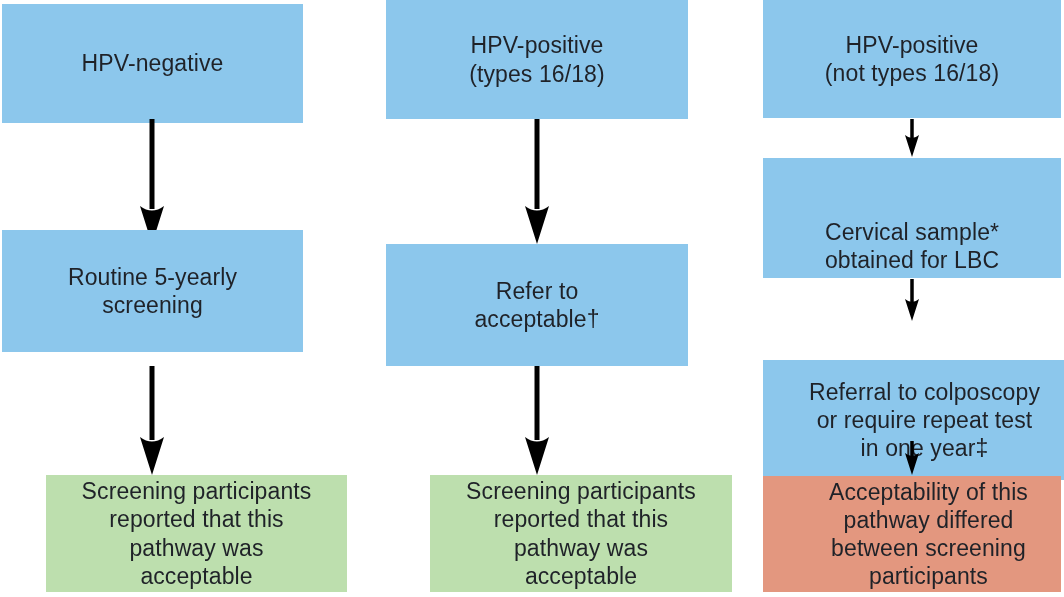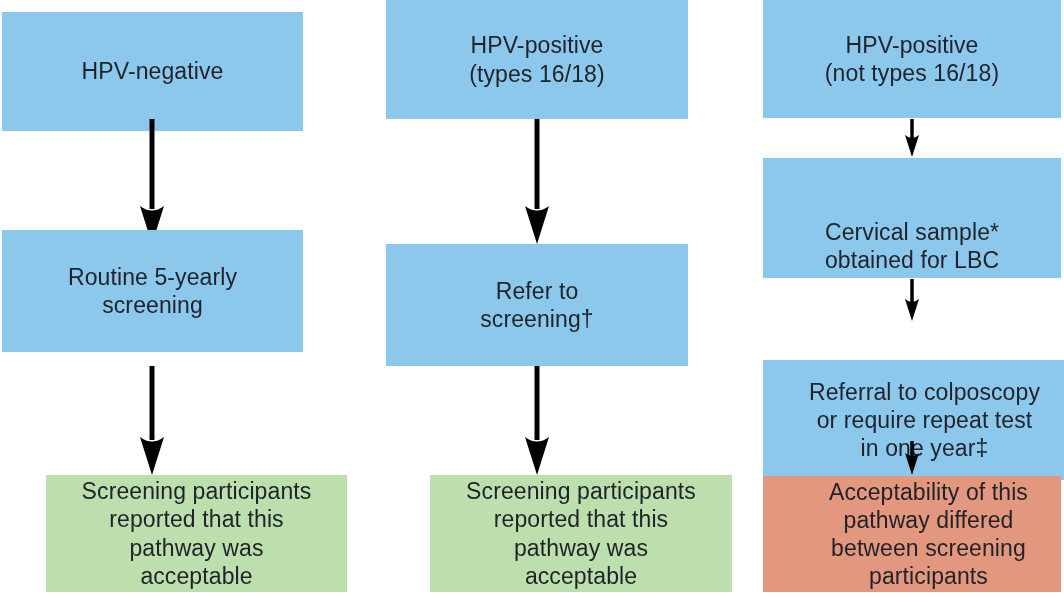--- a/index.html
+++ b/index.html
@@ -47,21 +47,21 @@
     display: block;
   }
   .arrow line { stroke: var(--color-arrow); }
   .arrow path { fill: var(--color-arrow); }
 </style>
 </head>
 <body>
 
 <div class="canvas">
 
-  <div class="box blue" style="left:2px; top:12px; width:301px; height:119px;">
+  <div class="box blue" style="left:2px; top:4px; width:301px; height:119px;">
     <span class="box-text">HPV-negative</span>
   </div>
 
   <svg class="arrow" style="left:138px; top:119px;" width="28" height="125" viewBox="0 0 28 125" aria-hidden="true">
     <line x1="14" y1="0" x2="14" y2="90" stroke-width="5"></line>
     <path d="M14 125 L2 87 Q14 96 26 87 Z"></path>
   </svg>
 
   <div class="box blue" style="left:2px; top:230px; width:301px; height:122px;">
     <span class="box-text">Routine 5-yearly
@@ -85,21 +85,21 @@
 (types 16/18)</span>
   </div>
 
   <svg class="arrow" style="left:523px; top:119px;" width="28" height="125" viewBox="0 0 28 125" aria-hidden="true">
     <line x1="14" y1="0" x2="14" y2="90" stroke-width="5"></line>
     <path d="M14 125 L2 87 Q14 96 26 87 Z"></path>
   </svg>
 
   <div class="box blue" style="left:386px; top:244px; width:302px; height:122px;">
     <span class="box-text">Refer to
-screening†</span>
+acceptable†</span>
   </div>
 
   <svg class="arrow" style="left:523px; top:366px;" width="28" height="109" viewBox="0 0 28 109" aria-hidden="true">
     <line x1="14" y1="0" x2="14" y2="74" stroke-width="5"></line>
     <path d="M14 109 L2 71 Q14 80 26 71 Z"></path>
   </svg>
 
   <div class="box green" style="left:386px; top:475px; width:302px; height:117px;">
     <span class="box-text">Screening participants
 reported that this

